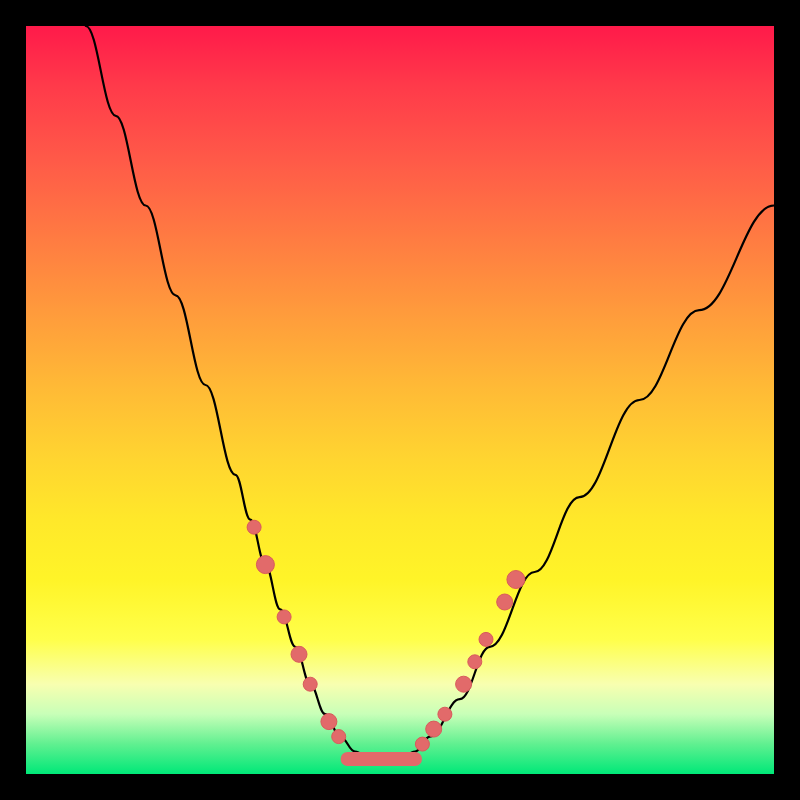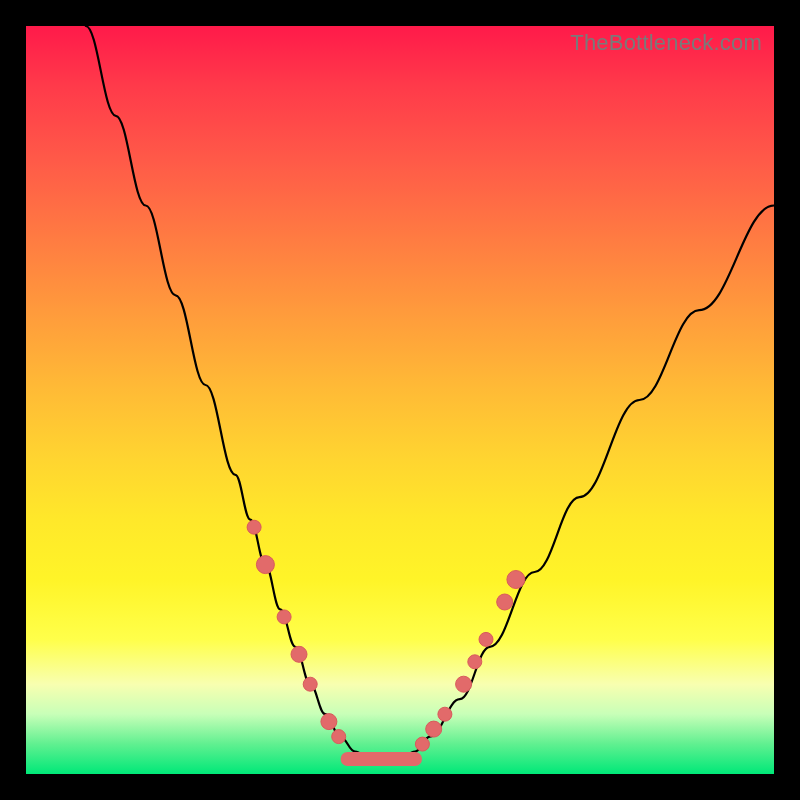--- a/index.html
+++ b/index.html
@@ -66,21 +66,20 @@
     fill: none;
     stroke: #e26a6a;
     stroke-width: 14;
     stroke-linecap: round;
   }
 </style>
 </head>
 <body>
 
 <div class="frame">
-  <div class="watermark">TheBottleneck.com</div>
   <svg class="plot" viewBox="0 0 748 748">
     <path id="curve-path" class="curve" d="M 59.8 0.0 C 71.8 0.0, 77.8 89.8, 89.8 89.8 C 101.7 89.8, 107.7 179.5, 119.7 179.5 C 131.6 179.5, 137.6 269.3, 149.6 269.3 C 161.6 269.3, 167.6 359.0, 179.5 359.0 C 191.5 359.0, 197.5 448.8, 209.4 448.8 C 215.4 448.8, 218.4 493.7, 224.4 493.7 C 230.4 493.7, 233.4 538.6, 239.4 538.6 C 245.3 538.6, 248.3 583.4, 254.3 583.4 C 260.3 583.4, 263.3 620.8, 269.3 620.8 C 275.3 620.8, 278.3 658.2, 284.2 658.2 C 290.2 658.2, 293.2 688.2, 299.2 688.2 C 305.2 688.2, 308.2 710.6, 314.2 710.6 C 320.1 710.6, 323.1 725.6, 329.1 725.6 C 335.1 725.6, 338.1 733.0, 344.1 733.0 C 350.1 733.0, 353.1 733.0, 359.0 733.0 C 365.0 733.0, 368.0 733.0, 374.0 733.0 C 380.0 733.0, 383.0 725.6, 389.0 725.6 C 394.9 725.6, 397.9 710.6, 403.9 710.6 C 415.9 710.6, 421.9 673.2, 433.8 673.2 C 445.8 673.2, 451.8 620.8, 463.8 620.8 C 481.7 620.8, 490.7 546.0, 508.6 546.0 C 526.6 546.0, 535.6 471.2, 553.5 471.2 C 577.5 471.2, 589.4 374.0, 613.4 374.0 C 637.3 374.0, 649.3 284.2, 673.2 284.2 C 703.1 284.2, 718.1 179.5, 748.0 179.5"></path>
     <path id="plateau-path" class="plateau" d="M 321.6 733.0 L 389.0 733.0"></path>
     <g id="markers-group">
         <circle cx="228.1" cy="501.2" r="7" class="marker"></circle>
         <circle cx="239.4" cy="538.6" r="9" class="marker"></circle>
         <circle cx="258.1" cy="590.9" r="7" class="marker"></circle>
         <circle cx="273.0" cy="628.3" r="8" class="marker"></circle>
         <circle cx="284.2" cy="658.2" r="7" class="marker"></circle>
         <circle cx="302.9" cy="695.6" r="8" class="marker"></circle>

